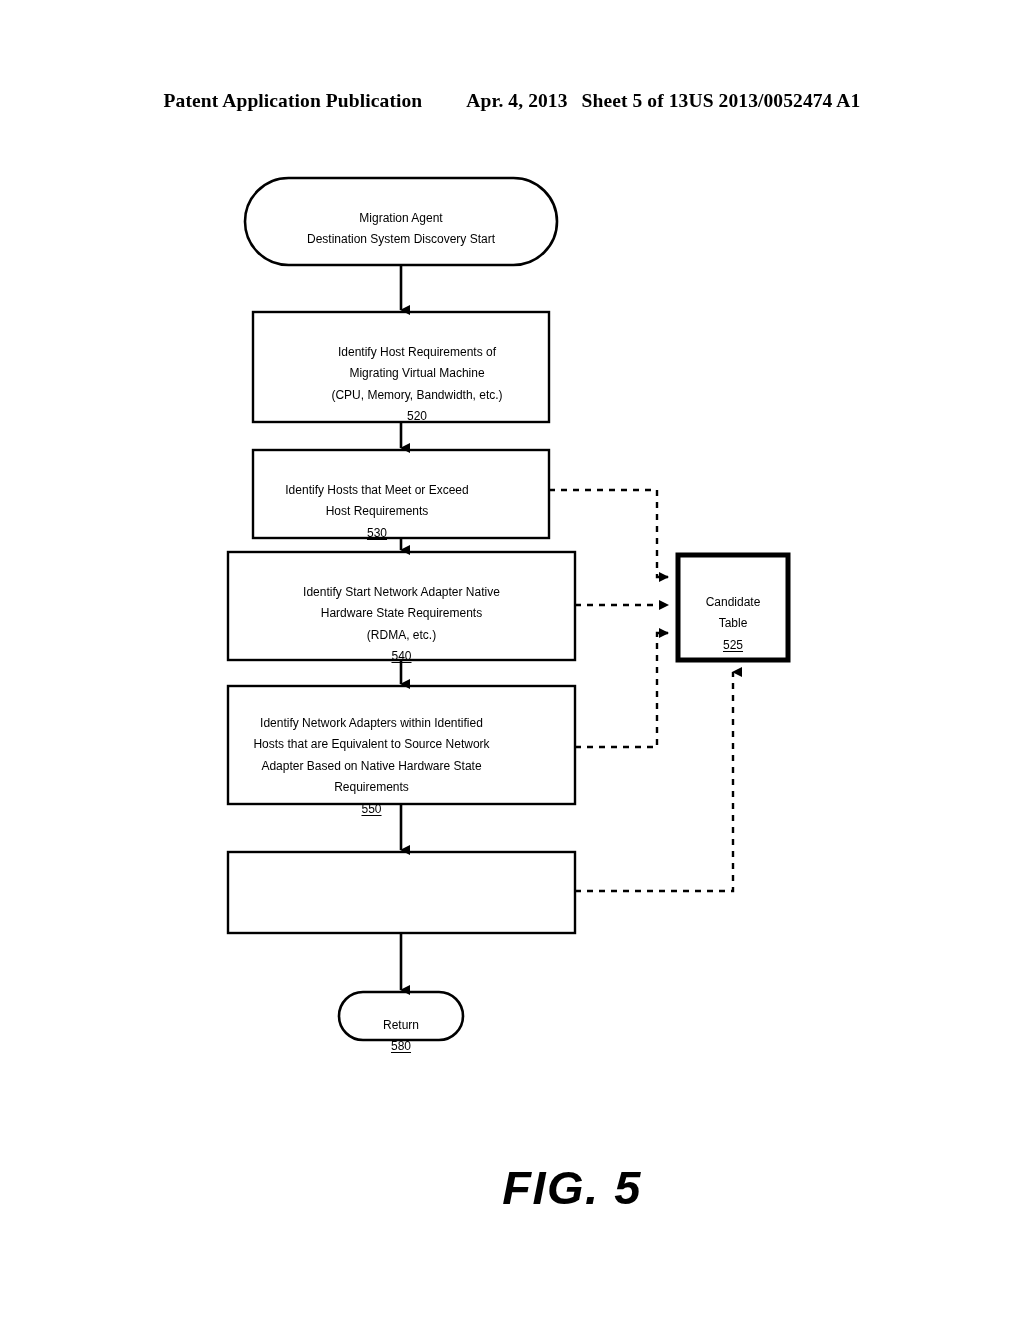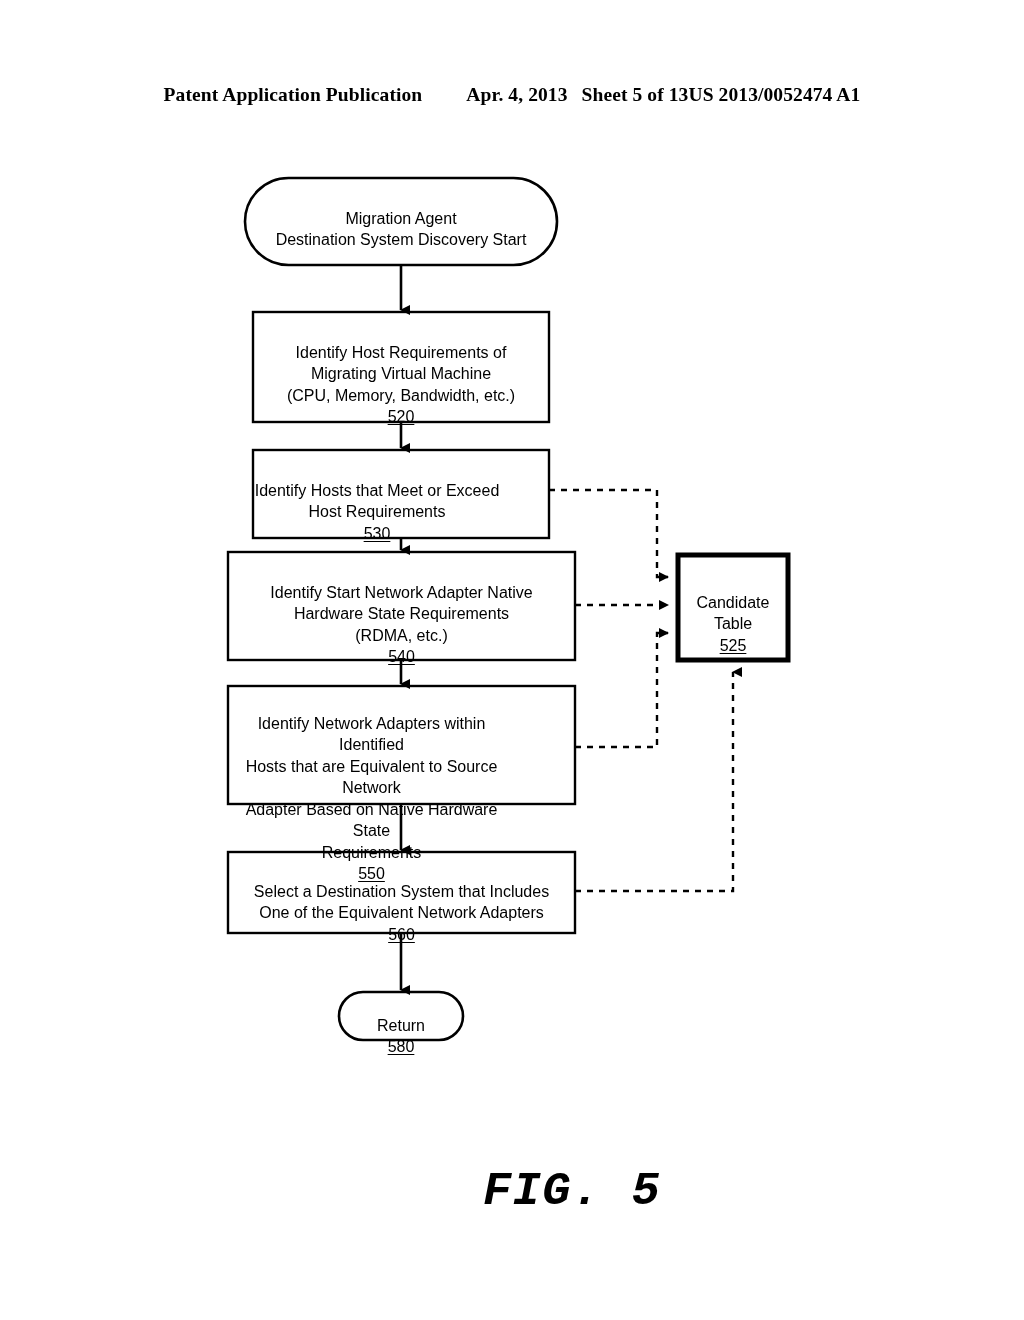--- a/index.html
+++ b/index.html
@@ -18,21 +18,21 @@
   }
 
   
   #page-header {
     position: absolute;
     left: 0;
     top: 84px;
     width: 1024px;
     height: 28px;
     display: flex;
-    align-items: flex-start;
+    align-items: flex-end;
     justify-content: center;
     font-family: "Liberation Serif", serif;
     font-weight: bold;
     font-size: 19.5px;
     letter-spacing: 0.1px;
     white-space: nowrap;
   }
   #page-header .hdr-pub   { margin-right: 44px; }
   #page-header .hdr-date  { margin-right: 14px; }
   #page-header .hdr-sheet { }
@@ -50,21 +50,21 @@
     display: block;
     width: 1024px;
     height: 1320px;
   }
 
   
   .node-text {
     position: absolute;
     text-align: center;
     font-family: "Liberation Sans", sans-serif;
-    font-size: 16px;
+    font-size: 12px;
     line-height: 21.5px;
     color: #000;
     white-space: pre-line;
     pointer-events: none;
   }
   .node-text .ref {
     display: block;
     text-decoration: underline;
     text-underline-offset: 2px;
   }
@@ -75,21 +75,21 @@
     left: 0;
     top: 1160px;
     width: 1024px;
     text-align: center;
     font-family: "Liberation Sans", sans-serif;
     font-style: italic;
     font-weight: bold;
     font-size: 47px;
     letter-spacing: 1.5px;
   }
-  #figure-caption span { padding-left: 120px; font-family: Liberation Mono, monospace; }
+  #figure-caption span { padding-left: 120px; }
 </style>
 </head>
 <body>
 
 <div id="page-header">
   <span class="hdr-pub">Patent Application Publication</span>
   <span class="hdr-date">Apr. 4, 2013</span>
   <span class="hdr-sheet">Sheet 5 of 13</span>
   <span class="hdr-num">US 2013/0052474 A1</span>
 </div>
@@ -139,21 +139,21 @@
     <path d="M575,747 L657,747 L657,633 L668,633" fill="none" stroke="#000" stroke-width="2.4" stroke-dasharray="6,6" marker-end="url(#arrowRight)"></path>
 
     <path d="M575,891 L733,891 L733,672" fill="none" stroke="#000" stroke-width="2.4" stroke-dasharray="6,6" marker-end="url(#arrowUp)"></path>
   </svg>
 
   <div class="node-text" style="left:245px; top:186px; width:312px;">
     <span>Migration Agent
 Destination System Discovery Start</span>
   </div>
 
-  <div class="node-text" style="left:253px; top:320px; width:296px;">
+  <div class="node-text" style="left:253px; top:320px; width:296px;padding-left:16px;">
     <span>Identify Host Requirements of
 Migrating Virtual Machine
 (CPU, Memory, Bandwidth, etc.)</span>
     <span class="ref">520</span>
   </div>
 
   <div class="node-text" style="left:253px; top:458px; width:248px;">
     <span>Identify Hosts that Meet or Exceed
 Host Requirements</span>
     <span class="ref">530</span>
@@ -167,25 +167,20 @@
   </div>
 
   <div class="node-text" style="left:228px; top:691px; width:287px;">
     <span>Identify Network Adapters within Identified
 Hosts that are Equivalent to Source Network
 Adapter Based on Native Hardware State
 Requirements</span>
     <span class="ref">550</span>
   </div>
 
-  <div class="node-text" style="left:228px; top:859px; width:347px;">
-    <span>Select a Destination System that Includes
-One of the Equivalent Network Adapters</span>
-    <span class="ref">560</span>
-  </div>
 
   <div class="node-text" style="left:678px; top:570px; width:110px;">
     <span>Candidate
 Table</span>
     <span class="ref">525</span>
   </div>
 
   <div class="node-text" style="left:339px; top:993px; width:124px;">
     <span>Return</span>
     <span class="ref">580</span>

